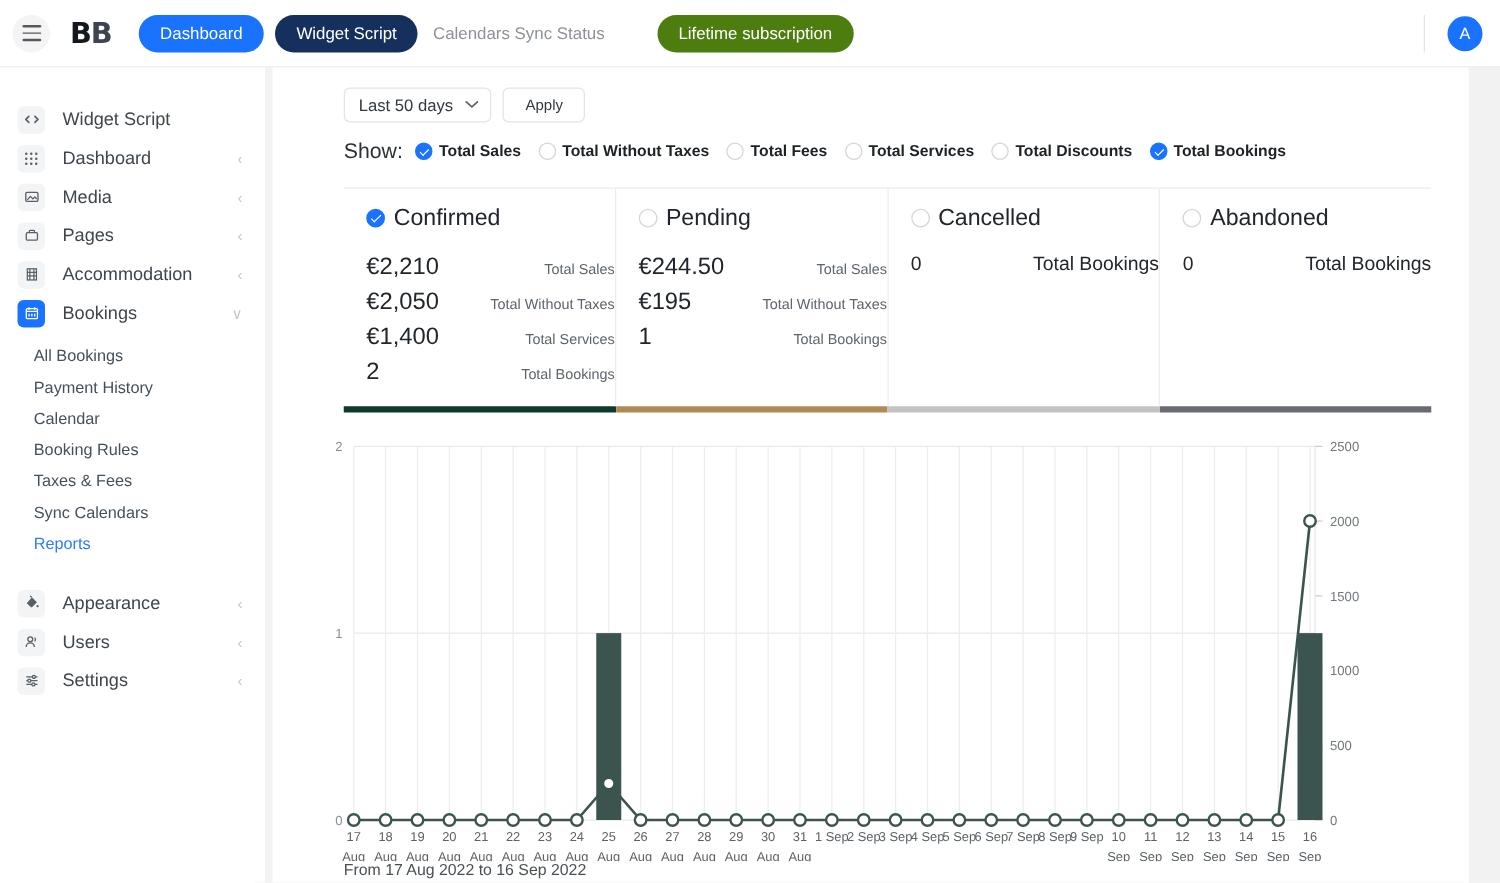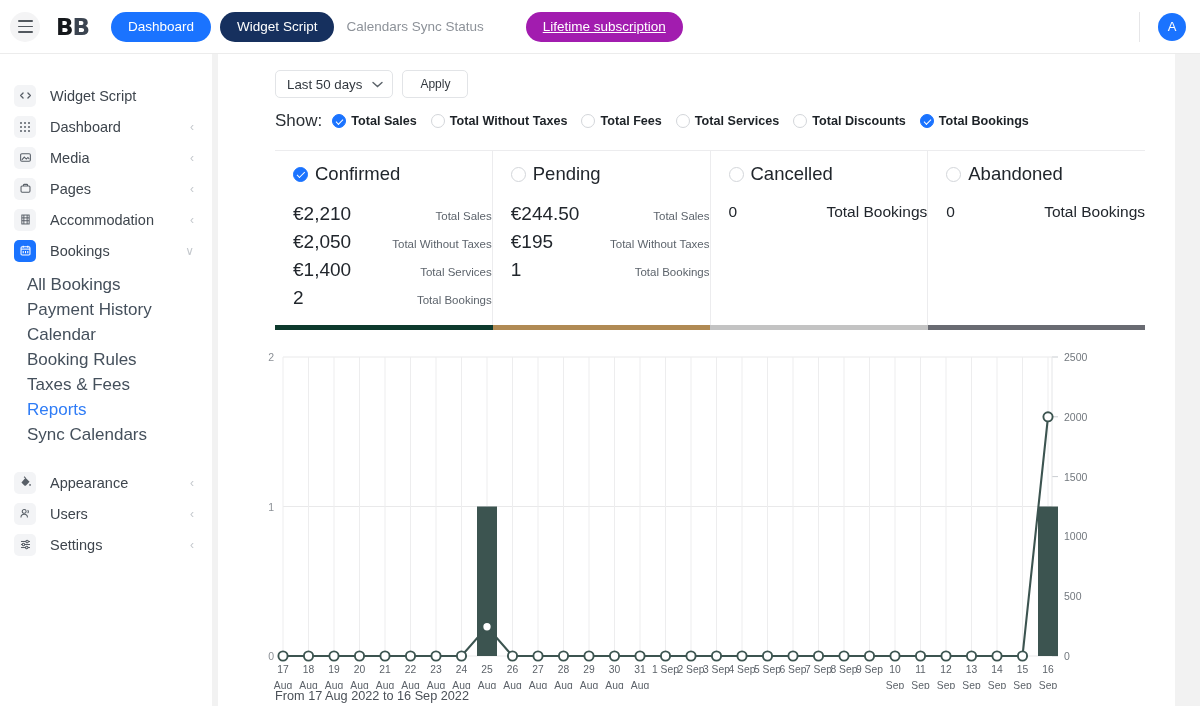--- a/index.html
+++ b/index.html
@@ -32,21 +32,21 @@
     border-radius: 17px; height: 30px; padding: 0 17px; display: flex;
     align-items: center; font-size: 13.5px; color: #fff; cursor: pointer;
     white-space: nowrap;
   }
   .pill-dashboard { background: #1a73ff; margin-left: 22px; }
   .pill-widget { background: #16305e; margin-left: 9px; }
   .topnav-plain {
     margin-left: 12px; font-size: 13.5px; color: #8d9299; cursor: pointer;
     white-space: nowrap;
   }
-  .pill-sub { background: #a21caf; margin-left: 42px; text-decoration: underline; }
+  .pill-sub { background: #4d7c0f; margin-left: 42px; }
   .topbar-right { margin-left: auto; display: flex; align-items: center; }
   .topbar-sep { width: 1px; height: 30px; background: #e6e6e8; margin-right: 18px; }
   .avatar {
     width: 28px; height: 28px; border-radius: 50%; background: #1a73ff;
     color: #fff; font-size: 13px; display:flex; align-items:center;
     justify-content:center; margin-right: 14px; cursor: pointer;
   }
 
   
   .sidebar {
@@ -63,21 +63,21 @@
     flex: 0 0 22px; color: #585f67;
   }
   .nav-icon.active { background: #1a73ff; color: #fff; }
   .nav-icon svg { display:block; }
   .nav-label {
     margin-left: 14px; font-size: 14.5px; color: #3e454d; flex: 1 1 auto;
   }
   .chev { color: #c4c8cd; font-size: 12px; line-height:1; }
   .subnav { padding-left: 27px; }
   .subnav-item {
-    font-size: 17px; color: #45505c; height: 25px; display: flex;
+    font-size: 13px; color: #45505c; height: 25px; display: flex;
     align-items: center; cursor: pointer;
   }
   .subnav-item.sel { color: #2f7cf6; }
   .nav-group-gap { height: 20px; }
 
   
   .content {
     position: absolute; top: 54px; left: 218px; width: 957px; height: 652px;
     background: #ffffff; overflow: hidden;
   }
@@ -255,22 +255,22 @@
     <span class="nav-label">Bookings</span>
     <span class="chev">∨</span>
   </div>
 
   <div class="subnav" style="margin-top:6px;">
     <div class="subnav-item">All Bookings</div>
     <div class="subnav-item">Payment History</div>
     <div class="subnav-item">Calendar</div>
     <div class="subnav-item">Booking Rules</div>
     <div class="subnav-item">Taxes &amp; Fees</div>
+    <div class="subnav-item">Sync Calendars</div>
     <div class="subnav-item sel">Reports</div>
-    <div class="subnav-item">Sync Calendars</div>
   </div>
 
   <div class="nav-group-gap"></div>
 
   <div class="nav-item">
     <span class="nav-icon">
       <svg width="13" height="13" viewBox="0 0 16 16" fill="none" stroke="currentColor" stroke-width="1.25">
           <path d="M8 2.2 L13 7.2 L8.6 11.6 a1.4 1.4 0 0 1-2 0 L3 8 z" fill="currentColor" stroke="none"></path>
           <path d="M8 2.2 L6.2 0.9"></path>
           <circle cx="13.6" cy="11" r="1.1" fill="currentColor" stroke="none"></circle>

